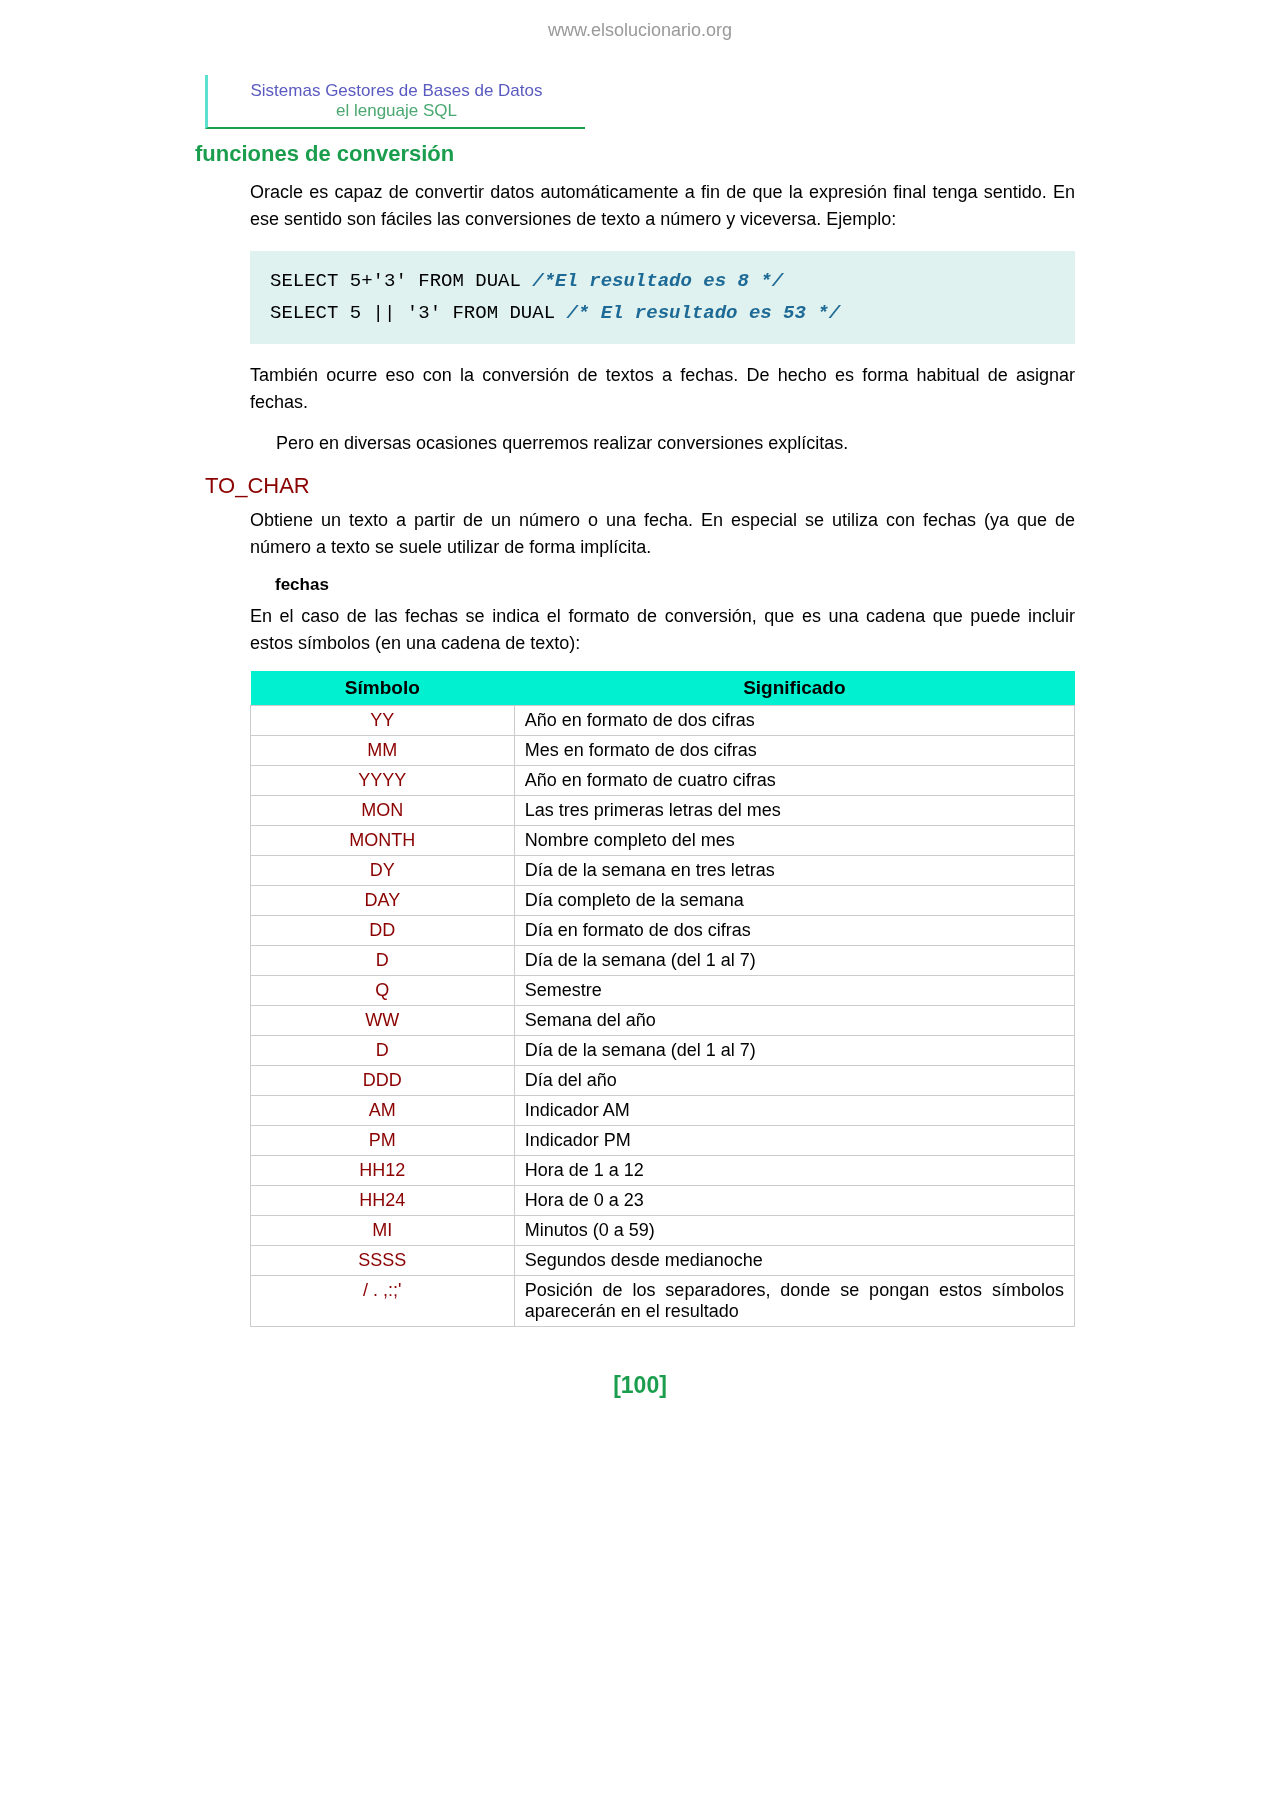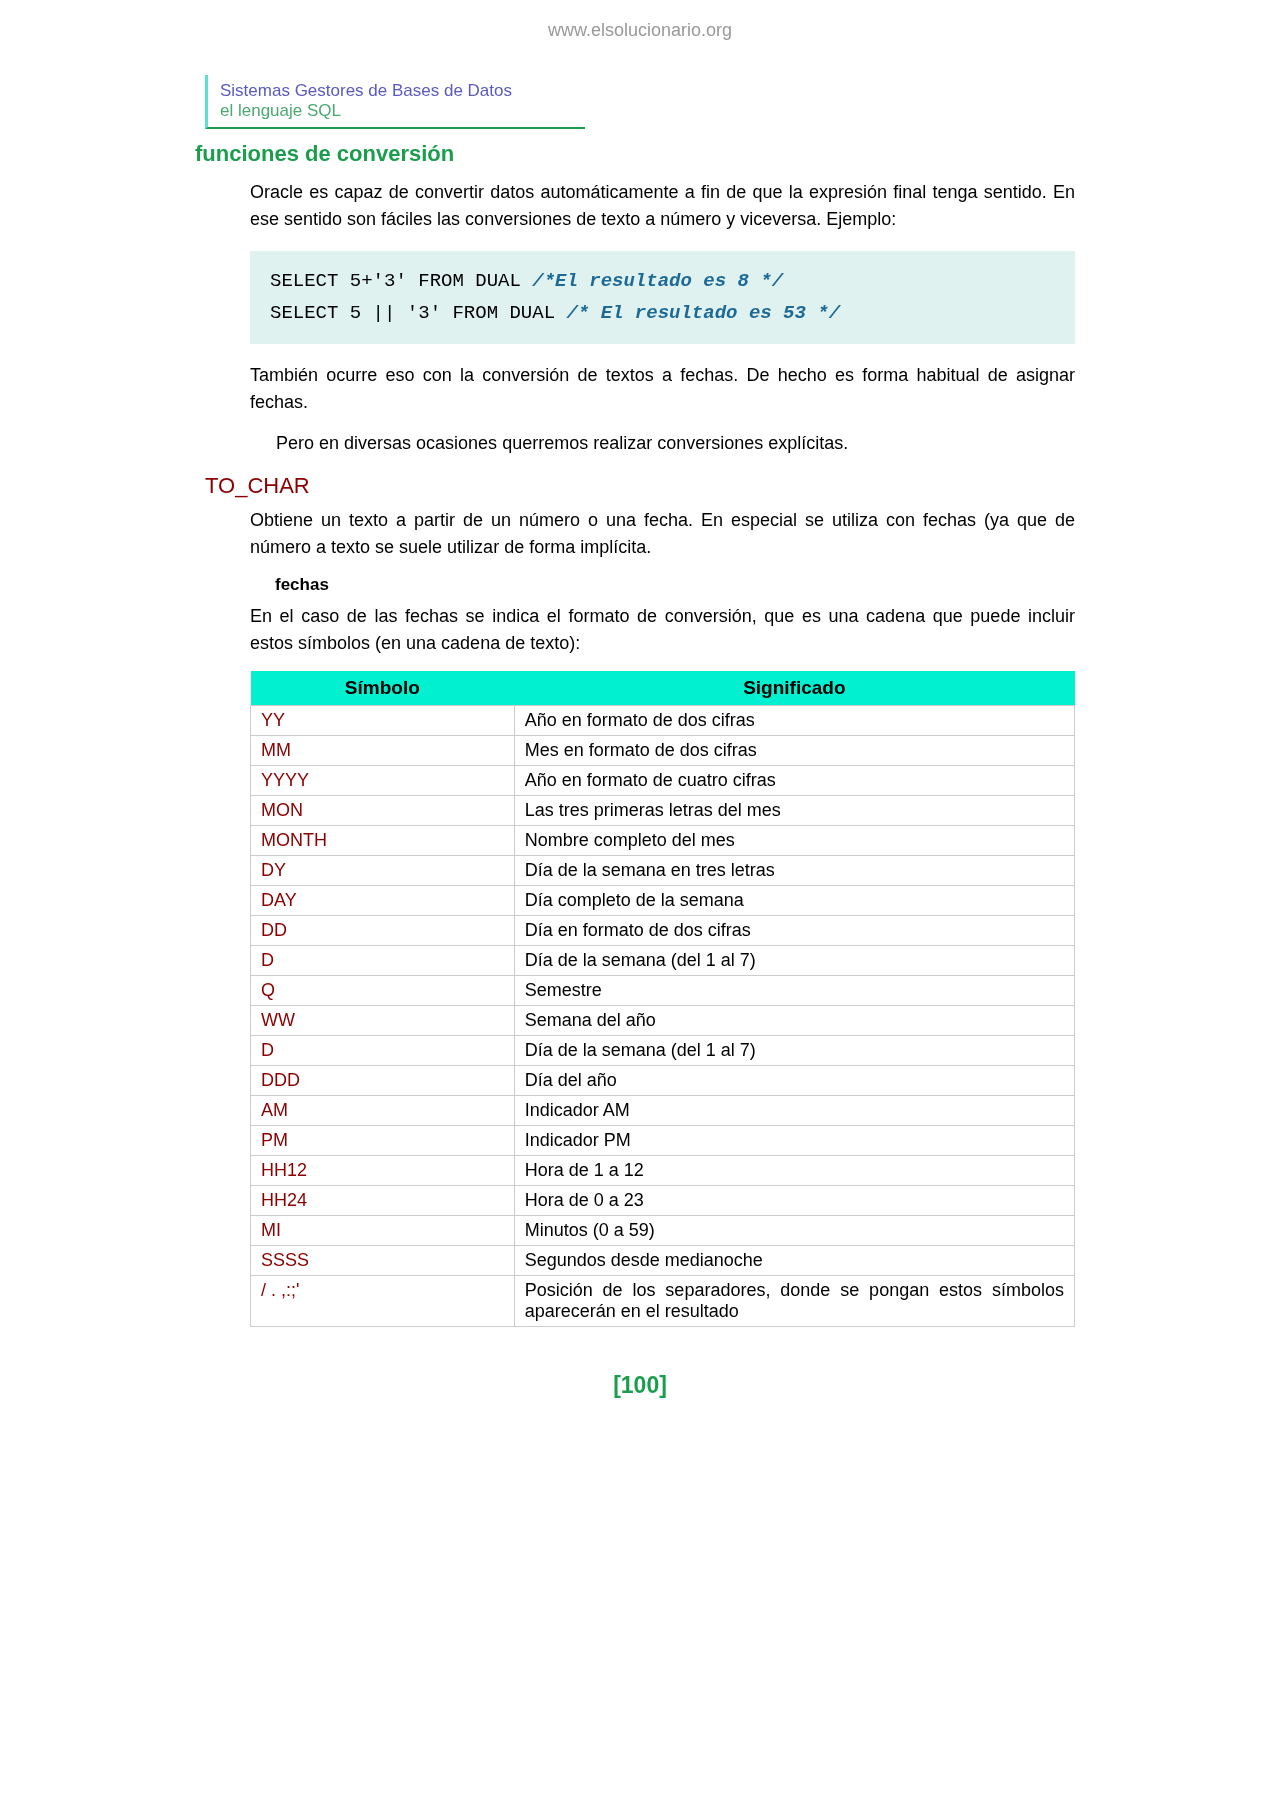--- a/index.html
+++ b/index.html
@@ -22,20 +22,21 @@
     .content {
       width: 870px;
       margin: 0 auto;
     }
     .header-box {
       border-left: 3px solid #5ce0d0;
       border-bottom: 2px solid #1a9e4d;
       padding: 6px 12px 6px 12px;
       margin-bottom: 12px;
       width: 380px;
+      text-align: center;
     }
     .header-line1 {
       color: #5a5ac0;
       font-size: 17px;
     }
     .header-line2 {
       color: #4aa870;
       font-size: 17px;
     }
     .section-title {
@@ -99,20 +100,21 @@
       color: #000;
     }
     thead th:first-child {
       width: 32%;
     }
     tbody td {
       border: 1px solid #ccc;
       padding: 4px 10px;
       font-size: 18px;
       vertical-align: top;
+      text-align: center;
     }
     tbody td:first-child {
       color: #8b0000;
       font-weight: normal;
     }
     tbody td:last-child {
       color: #000;
       text-align: justify;
     }
     .page-number {

